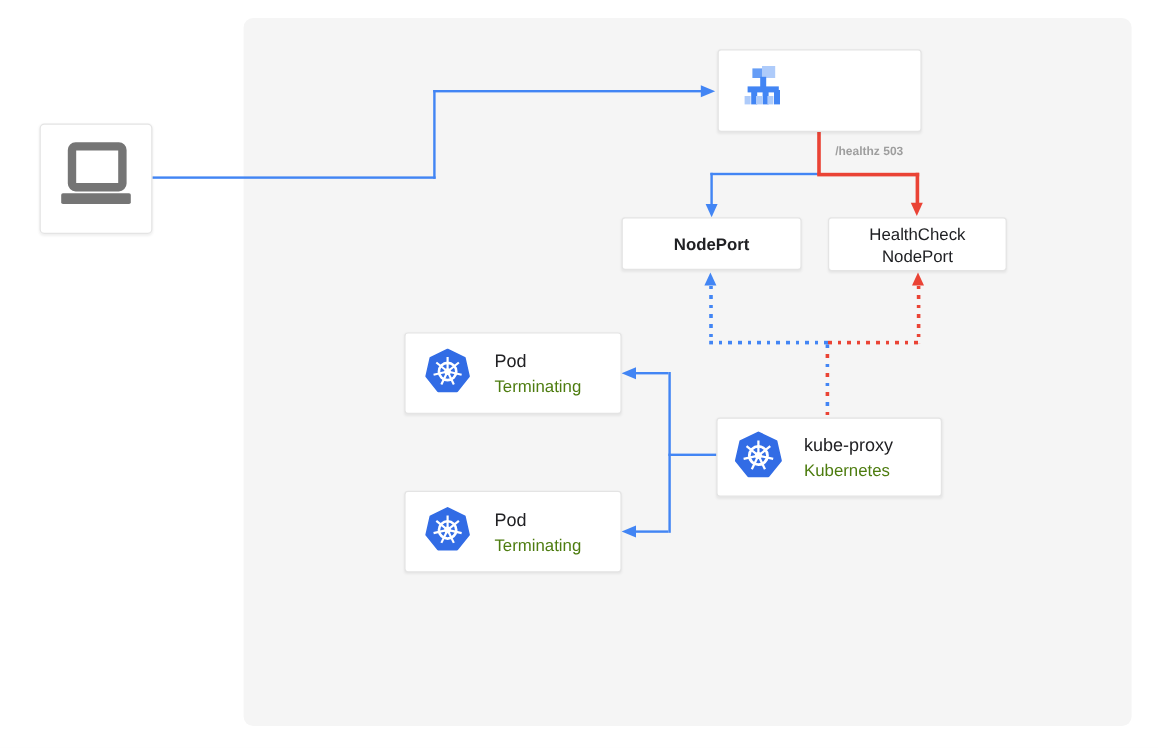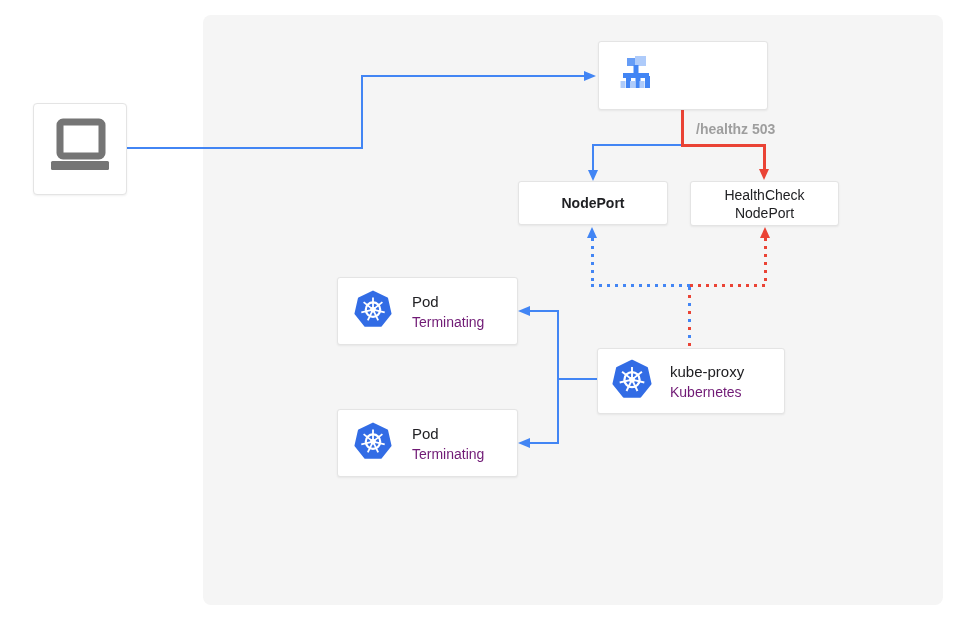--- a/index.html
+++ b/index.html
@@ -28,23 +28,23 @@
   .clb-text{font-size:14px;line-height:20px;color:#757575;width:92px;}
   .nodeport-card{left:518px;top:181px;width:150px;height:44px;justify-content:center;}
   .nodeport-card span{font-size:14px;font-weight:700;color:#202124;}
   .healthcheck-card{left:690px;top:181px;width:149px;height:45px;flex-direction:column;justify-content:center;}
   .healthcheck-card span{font-size:14px;font-weight:400;color:#202124;line-height:18px;}
   .pod-card{width:181px;height:68px;left:337px;padding-left:16px;gap:20px;}
   .pod1{top:277px;}
   .pod2{top:409px;}
   .kube-card{left:597px;top:348px;width:188px;height:66px;padding-left:14px;gap:18px;}
   .card-title{font-size:15px;color:#212124;line-height:21px;}
-  .card-sub{font-size:14px;color:#701a75;line-height:20px;}
+  .card-sub{font-size:14px;color:#4d7c0f;line-height:20px;}
   .healthz-label{
-    position:absolute;left:696px;top:121px;font-size:14px;font-weight:700;color:#9E9E9E;
+    position:absolute;left:696px;top:121px;font-size:10px;font-weight:700;color:#9E9E9E;
   }
   
   .seg{position:absolute;}
   .blue{background:#4285F4;}
   .red{background:#EA4335;}
   .dot-h-blue{background:repeating-linear-gradient(to right,#4285F4 0 3px,transparent 3px 8px);}
   .dot-h-red{background:repeating-linear-gradient(to right,#EA4335 0 3px,transparent 3px 8px);}
   .dot-v-blue{background:repeating-linear-gradient(to bottom,#4285F4 0 3px,transparent 3px 8px);}
   .dot-v-red{background:repeating-linear-gradient(to bottom,#EA4335 0 3px,transparent 3px 8px);}
   .dot-v-mix{background:repeating-linear-gradient(to bottom,#4285F4 0 3px,transparent 3px 8px,#EA4335 8px 11px,transparent 11px 16px);}

